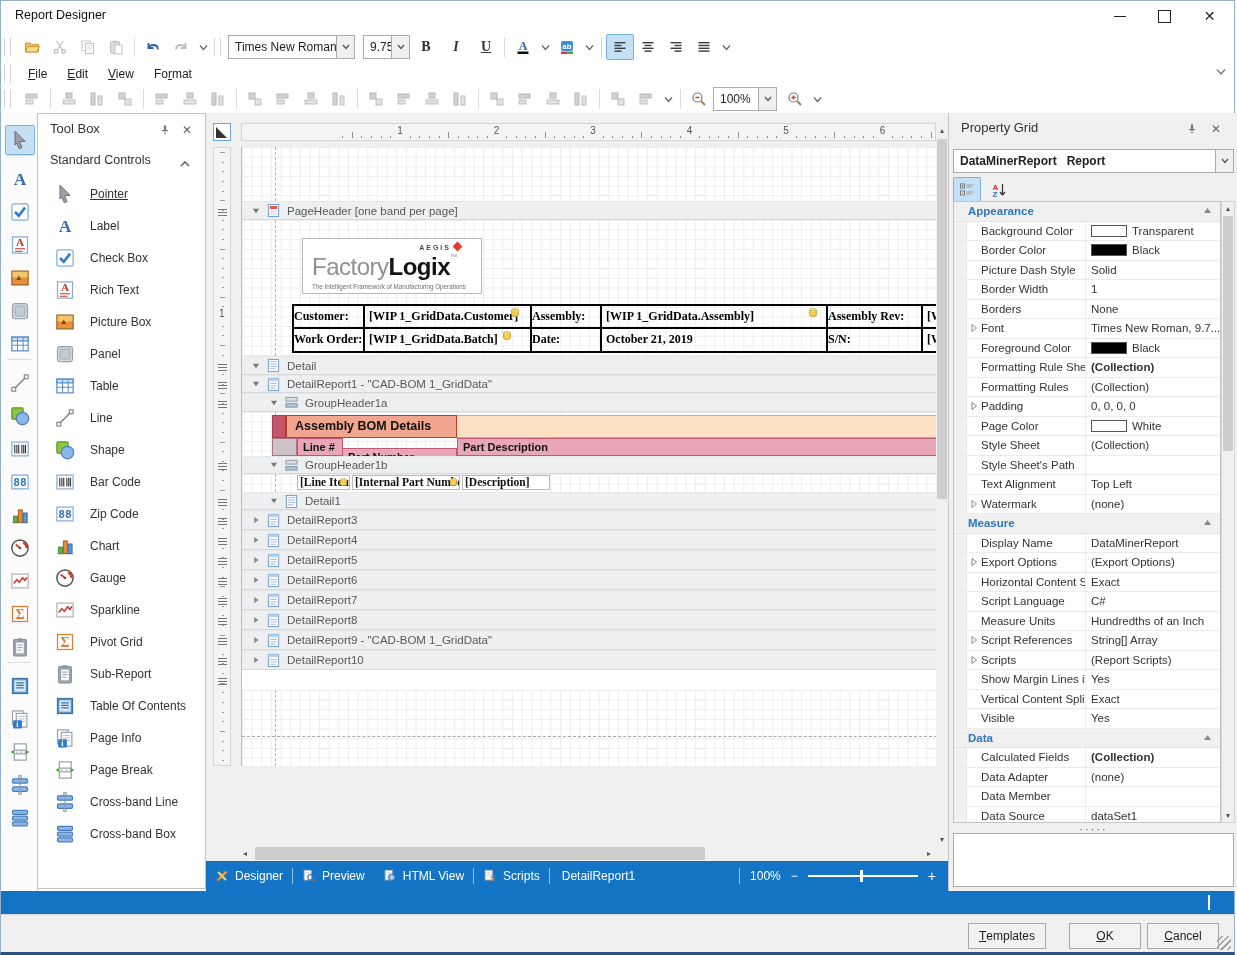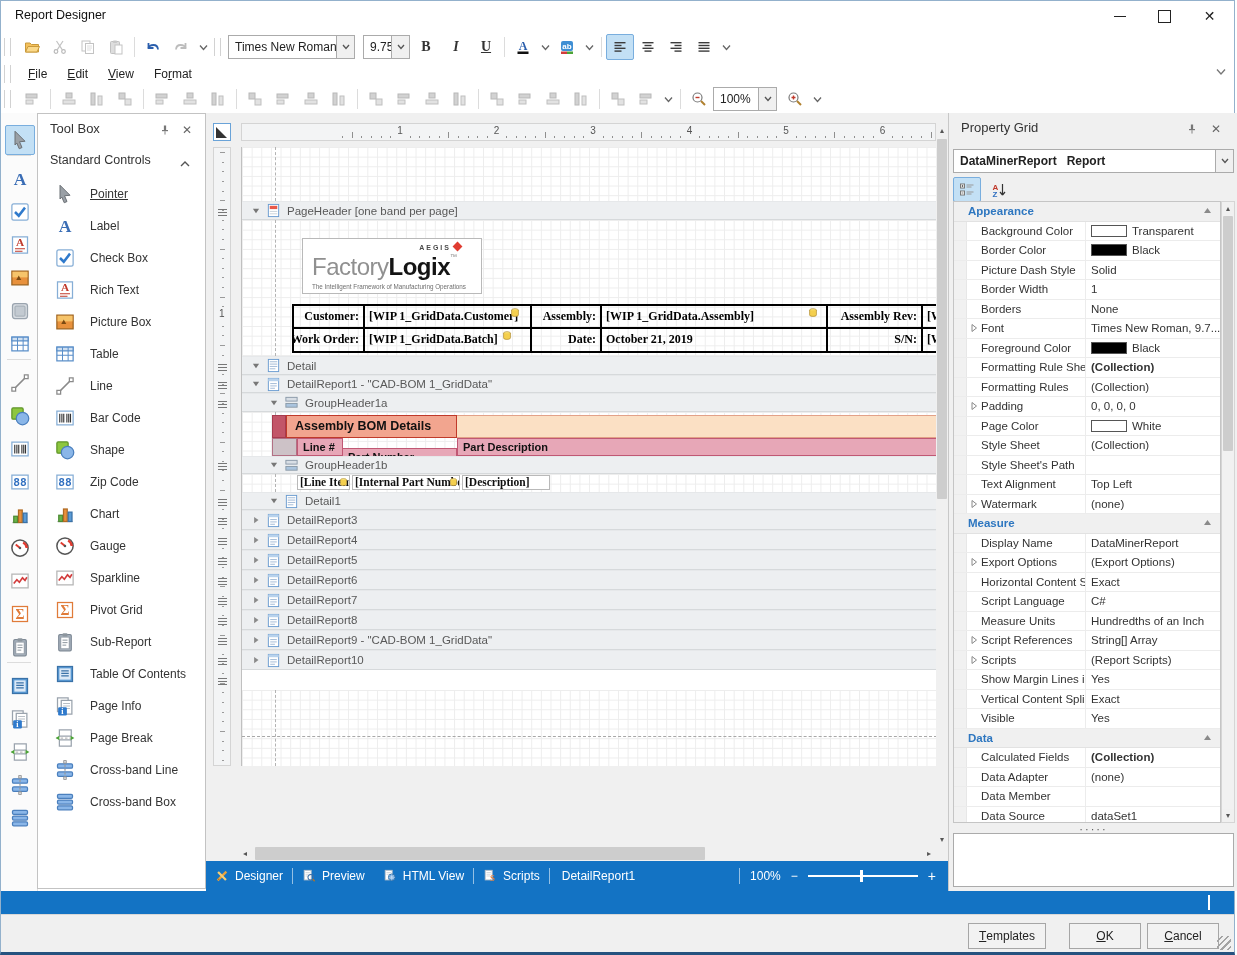--- a/index.html
+++ b/index.html
@@ -74,21 +74,21 @@
   #logo .brand .tm{font-size:7px;color:#888;vertical-align:top;}
   #logo .tag{position:absolute;left:9px;top:44px;font-size:6.3px;color:#6e6e6e;white-space:nowrap;}
   #dhr{position:absolute;left:252px;top:26px;width:443px;height:36px;background:#f8d2dc;border:1px solid #db7f9b;box-sizing:border-box;}
   #dhr .ttl{position:absolute;left:8px;top:8px;font-size:17px;font-weight:bold;color:#6d5965;}
   #dhr .blk{position:absolute;left:111px;top:-1px;width:48px;height:36px;background:#eb9fb9;border:1px solid #c84a70;box-sizing:border-box;}
   #dhr .hline{position:absolute;left:111px;right:0;top:16px;height:2px;background:#4a4a4a;}
   #infotable{position:absolute;left:50px;top:84px;width:646px;height:49px;border:2px solid #000;border-right:none;box-sizing:border-box;font-family:"Liberation Serif",serif;font-weight:bold;font-size:12px;color:#000;}
   .itrow{display:flex;height:22.5px;}
   .itrow.r0 .itcell{border-bottom:2px solid #000;}
   .itcell{border-right:2px solid #000;box-sizing:border-box;position:relative;display:flex;align-items:center;white-space:nowrap;overflow:hidden;}
-  .itcell.lab{justify-content:flex-end;padding-right:4px;}
+  .itcell.lab{padding-right:4px;}
   .itcell.val{justify-content:flex-start;padding-left:4px;}
   .itcell .dbico{position:absolute;top:1px;}
   
   .bomcell{position:absolute;box-sizing:border-box;font-weight:bold;color:#111;}
   
   .scrollh{position:absolute;background:#f0f0f0;}
   .scrlarrow{position:absolute;display:flex;align-items:center;justify-content:center;color:#555;font-size:8px;background:#f0f0f0;}
   .scrlthumb{position:absolute;background:#cdcdcd;border-radius:1px;}
   
   #statusbar{position:absolute;left:0;top:748px;width:742px;height:30px;background:#1373c4;display:flex;align-items:center;color:#fff;font-size:12px;}
@@ -750,20 +750,31 @@
                   <path d="M5 9.5 l2 -3.5 l2 3.5 z" fill="#7a4a12"></path>
                 </svg>
               </span>
             </span>
             <span class="lbl">Picture Box</span>
           </div>
           <div class="tbx-item">
             <span class="ic">
               <span style="display: inline-flex; width: 20px; height: 20px; align-items: center; justify-content: center;">
                 <svg width="20" height="20" viewBox="0 0 16 16">
+                  <rect x="2" y="2" width="12" height="12" rx="2" fill="#d8dde2" stroke="#9aa4ae"></rect>
+                  <rect x="4" y="4" width="8" height="8" rx="1" fill="#c3cad1" stroke="#aab3bb"></rect>
+                </svg>
+              </span>
+            </span>
+            <span class="lbl">Panel</span>
+          </div>
+          <div class="tbx-item">
+            <span class="ic">
+              <span style="display: inline-flex; width: 20px; height: 20px; align-items: center; justify-content: center;">
+                <svg width="20" height="20" viewBox="0 0 16 16">
                   <rect x="1.5" y="2.5" width="13" height="11" fill="#fff" stroke="#5b8fc9"></rect>
                   <rect x="1.5" y="2.5" width="13" height="3" fill="#cfe0f2" stroke="#5b8fc9"></rect>
                   <path d="M6 2.5 V13.5 M10.5 2.5 V13.5 M1.5 9 H14.5" stroke="#5b8fc9" stroke-width="0.8"></path>
                 </svg>
               </span>
             </span>
             <span class="lbl">Table</span>
           </div>
           <div class="tbx-item">
             <span class="ic">
@@ -774,37 +785,37 @@
                   <path d="M4.5 11.5 L11.5 4.5" stroke="#8a8a8a" stroke-width="1.2"></path>
                 </svg>
               </span>
             </span>
             <span class="lbl">Line</span>
           </div>
           <div class="tbx-item">
             <span class="ic">
               <span style="display: inline-flex; width: 20px; height: 20px; align-items: center; justify-content: center;">
                 <svg width="20" height="20" viewBox="0 0 16 16">
+                  <rect x="1.5" y="1.5" width="9" height="9" rx="1" fill="#8dc63f" stroke="#5e9426"></rect>
+                  <circle cx="10" cy="10" r="5" fill="#8ab6e8" stroke="#4a7fbd"></circle>
+                </svg>
+              </span>
+            </span>
+            <span class="lbl">Shape</span>
+          </div>
+          <div class="tbx-item">
+            <span class="ic">
+              <span style="display: inline-flex; width: 20px; height: 20px; align-items: center; justify-content: center;">
+                <svg width="20" height="20" viewBox="0 0 16 16">
                   <rect x="1.5" y="2.5" width="13" height="11" fill="#fff" stroke="#86aed6"></rect>
                   <path d="M3.8 4.5 V11.5 M5.5 4.5 V11.5 M7 4.5 V11.5 M9.5 4.5 V11.5 M11 4.5 V11.5 M12.4 4.5 V11.5" stroke="#333" stroke-width="0.9"></path>
                 </svg>
               </span>
             </span>
             <span class="lbl">Bar Code</span>
-          </div>
-          <div class="tbx-item">
-            <span class="ic">
-              <span style="display: inline-flex; width: 20px; height: 20px; align-items: center; justify-content: center;">
-                <svg width="20" height="20" viewBox="0 0 16 16">
-                  <rect x="1.5" y="1.5" width="9" height="9" rx="1" fill="#8dc63f" stroke="#5e9426"></rect>
-                  <circle cx="10" cy="10" r="5" fill="#8ab6e8" stroke="#4a7fbd"></circle>
-                </svg>
-              </span>
-            </span>
-            <span class="lbl">Shape</span>
           </div>
           <div class="tbx-item">
             <span class="ic">
               <span style="display: inline-flex; width: 20px; height: 20px; align-items: center; justify-content: center;">
                 <svg width="20" height="20" viewBox="0 0 16 16">
                   <rect x="1.5" y="2.5" width="13" height="11" fill="#fff" stroke="#86aed6"></rect>
                   <text x="8" y="11.5" font-size="9" font-weight="bold" font-family="DejaVu Sans Mono,monospace" fill="#2f6fc0" text-anchor="middle">88</text>
                 </svg>
               </span>
             </span>

